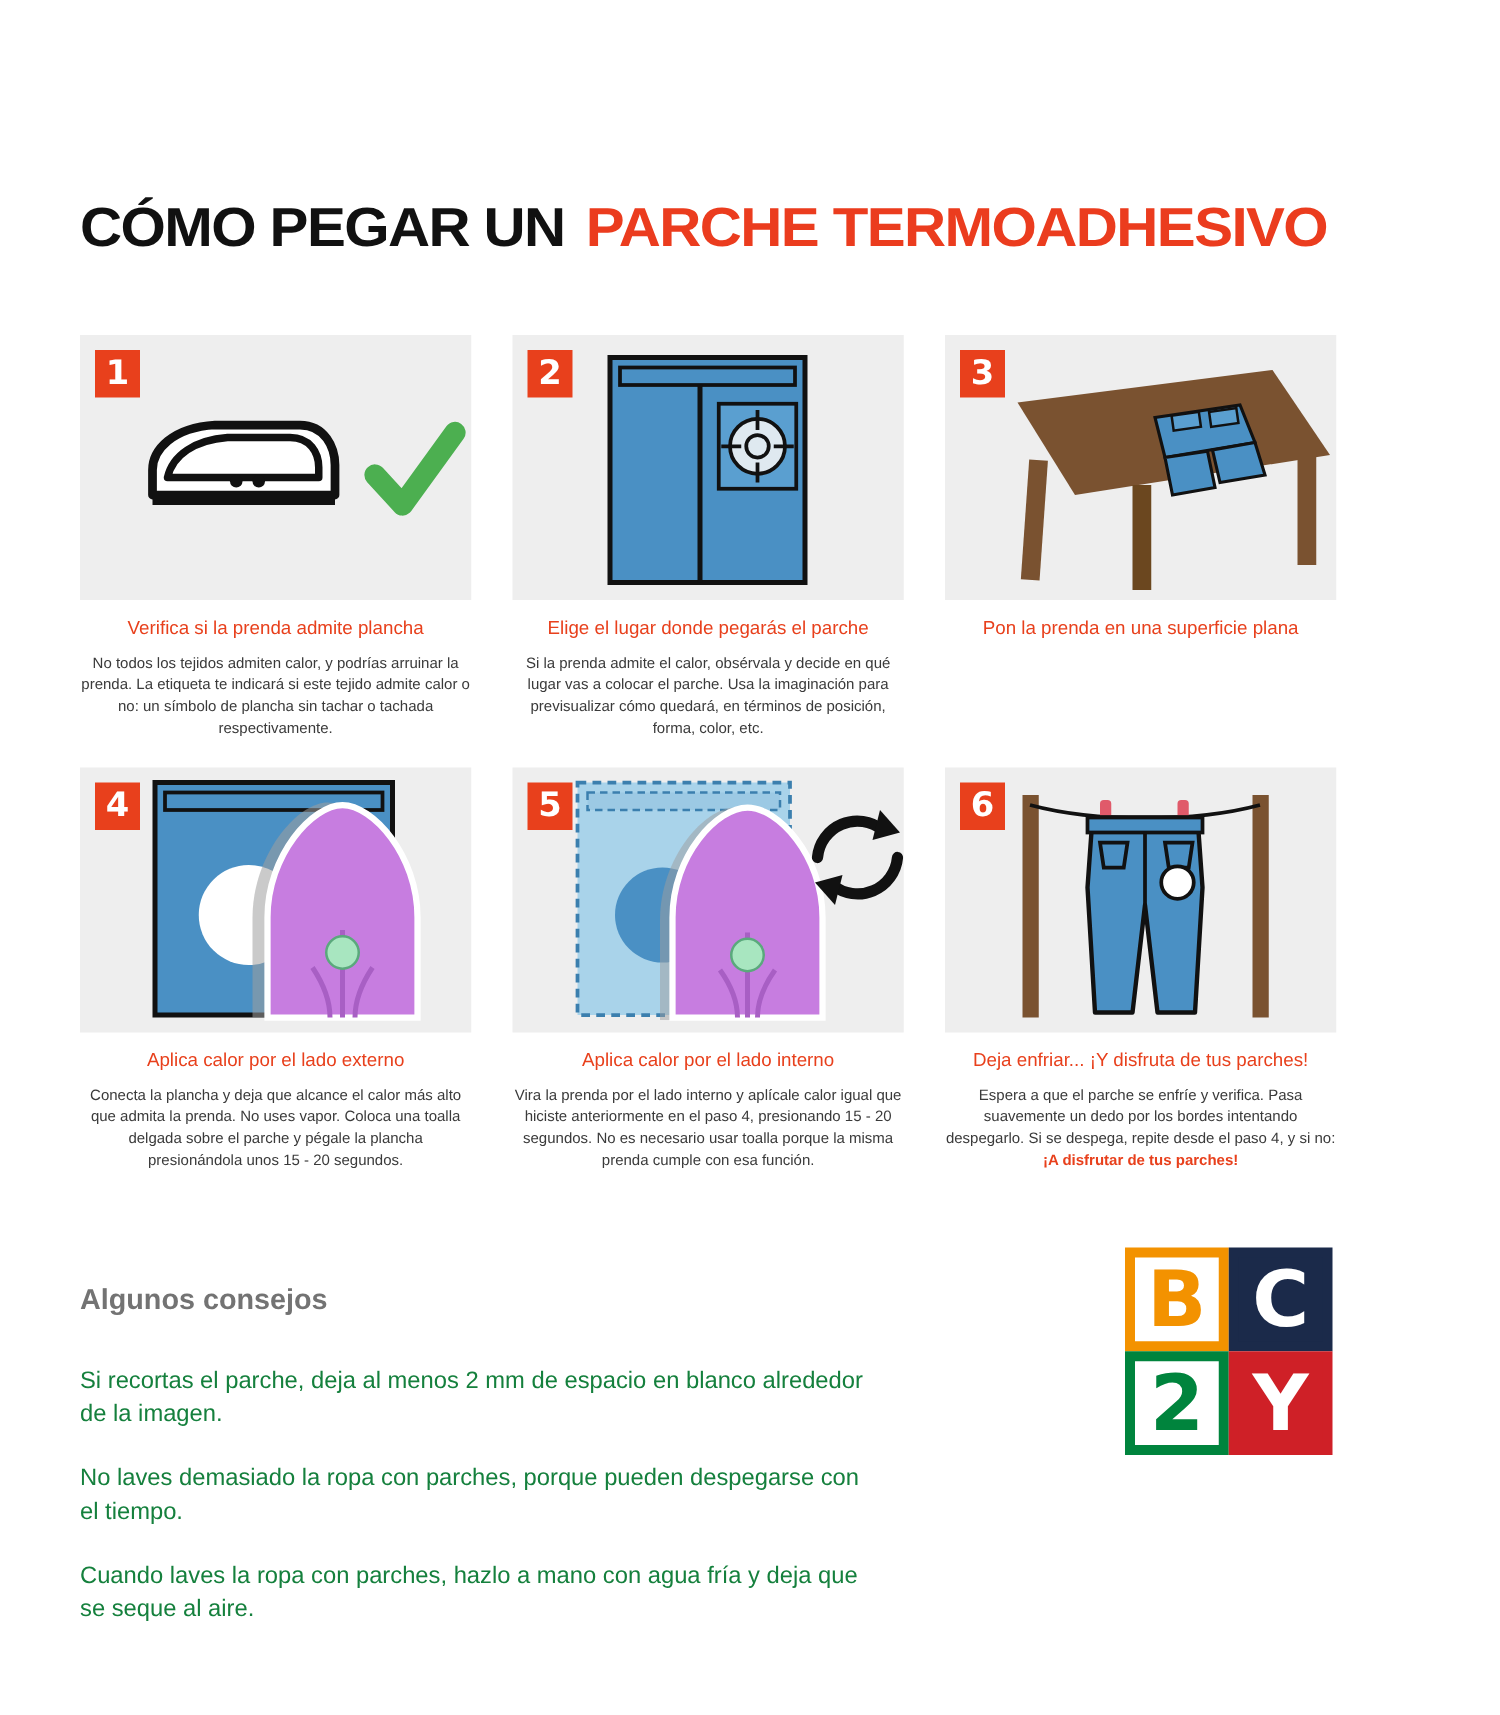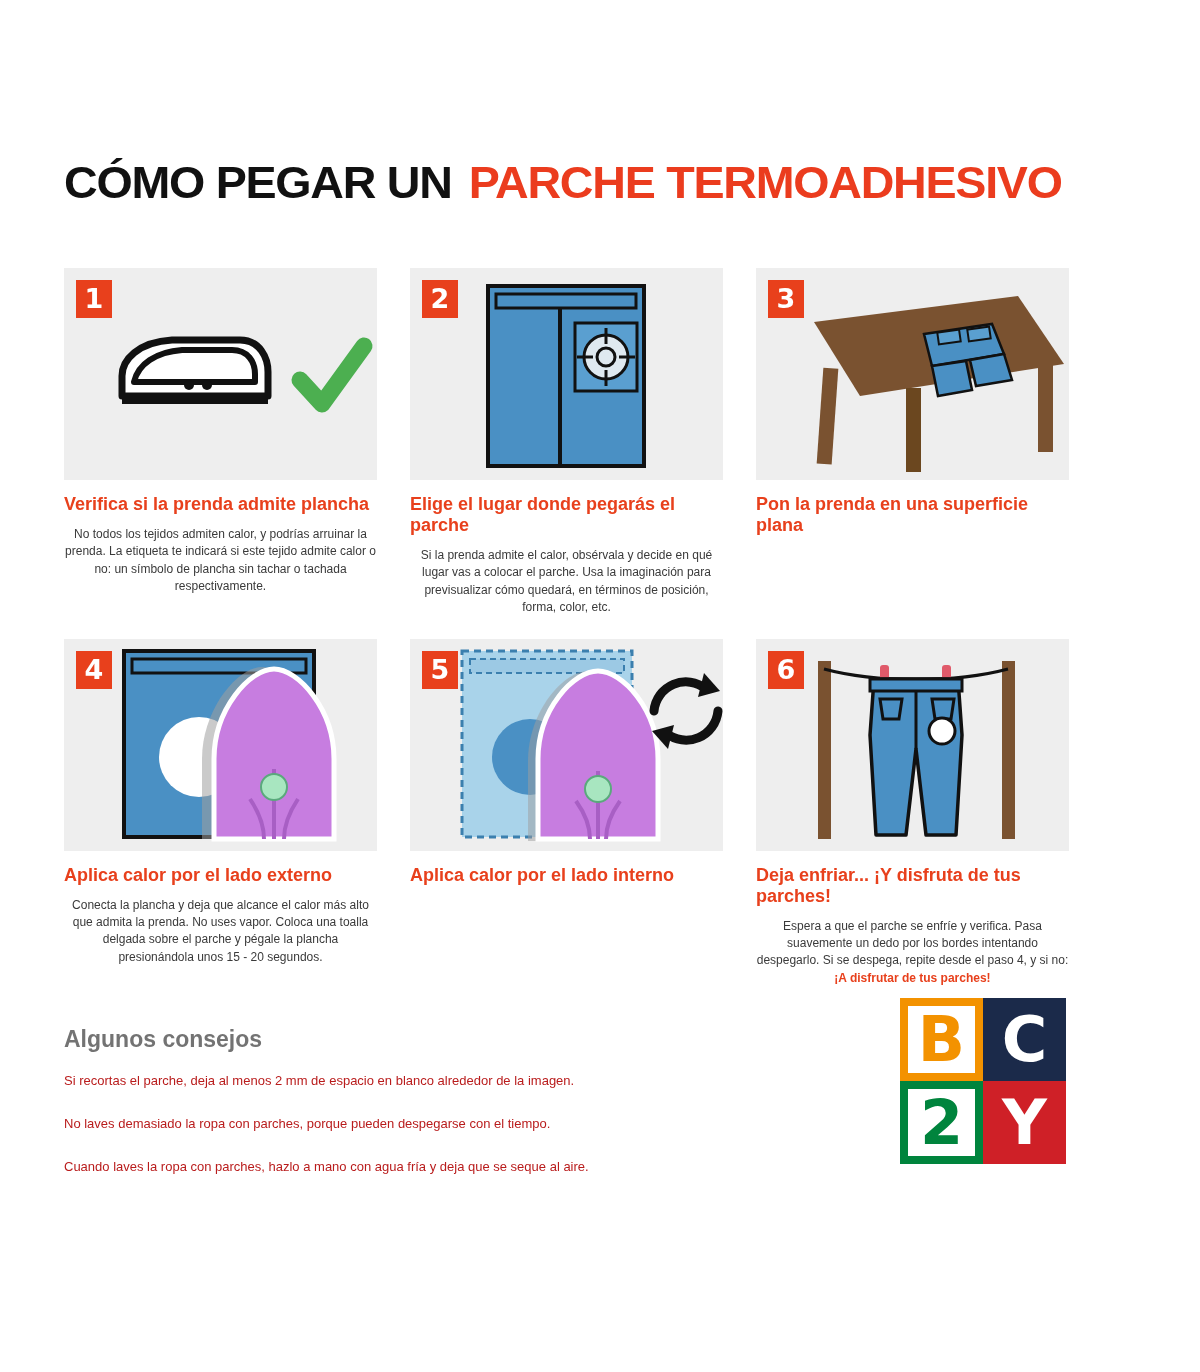--- a/index.html
+++ b/index.html
@@ -67,23 +67,23 @@
     color: #ffffff;
     font-size: 27px;
     font-weight: 700;
     line-height: 38px;
     text-align: center;
     z-index: 5;
     font-family: "DejaVu Sans", sans-serif;
   }
   .step-title {
     margin-top: 14px;
-    text-align: left;
-    font-size: 18px;
-    font-weight: 700;
+    text-align: center;
+    font-size: 15px;
+    font-weight: 400;
     color: #e8401c;
   }
   .step-body {
     margin-top: 11px;
     text-align: center;
     font-size: 12px;
     line-height: 1.45;
     color: #3a3a3a;
   }
   .step-body b { color: #e8401c; text-align: right; }
@@ -97,24 +97,25 @@
     font-weight: 700;
     color: #737373;
   }
   .tips {
     position: absolute;
     left: 64px;
     top: 1072px;
     width: 640px;
   }
   .tip {
-    font-size: 13px;
-    color: #b91c1c;
+    font-size: 19px;
+    color: #15803d;
     margin-bottom: 25px;
     line-height: 1.4;
+    margin-top: 20px;
   }
   .logo-outer {
     position: absolute;
     left: 900px;
     top: 998px;
     width: 166px;
     height: 166px;
   }
   .logo-outer .q {
     position: absolute;
@@ -257,20 +258,21 @@
 
           <g transform="translate(232,28)">
             <path d="M12 44 A32 32 0 0 1 64 22" fill="none" stroke="#111111" stroke-width="9" stroke-linecap="round"></path>
             <polygon points="62,6 78,24 56,30" fill="#111111"></polygon>
             <path d="M76 44 A32 32 0 0 1 24 66" fill="none" stroke="#111111" stroke-width="9" stroke-linecap="round"></path>
             <polygon points="26,82 10,64 32,58" fill="#111111"></polygon>
           </g>
         </svg>
       </div>
       <div class="step-title">Aplica calor por el lado interno</div>
+      <div class="step-body">Vira la prenda por el lado interno y aplícale calor igual que hiciste anteriormente en el paso 4, presionando 15 - 20 segundos. No es necesario usar toalla porque la misma prenda cumple con esa función.</div>
     </div>
 
     <div class="step">
       <div class="panel">
         <div class="badge">6</div>
         <svg width="313" height="212" viewBox="0 0 313 212">
 
           <rect x="62" y="22" width="13" height="178" fill="#7a5230"></rect>
           <rect x="246" y="22" width="13" height="178" fill="#7a5230"></rect>
 

